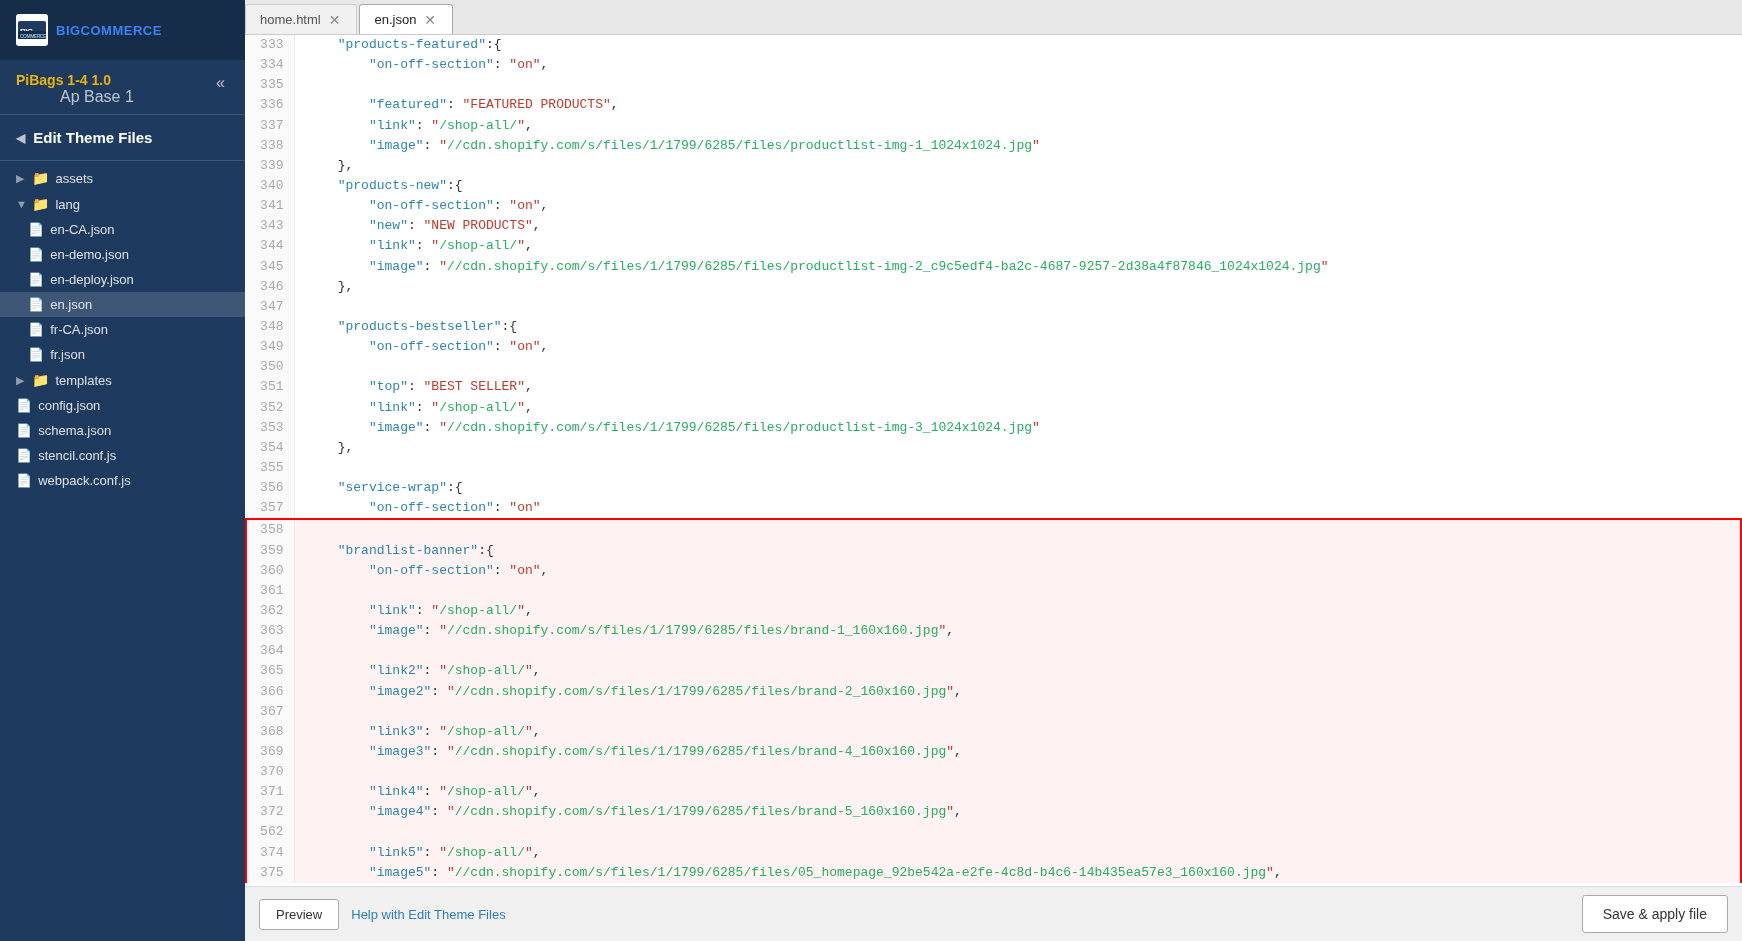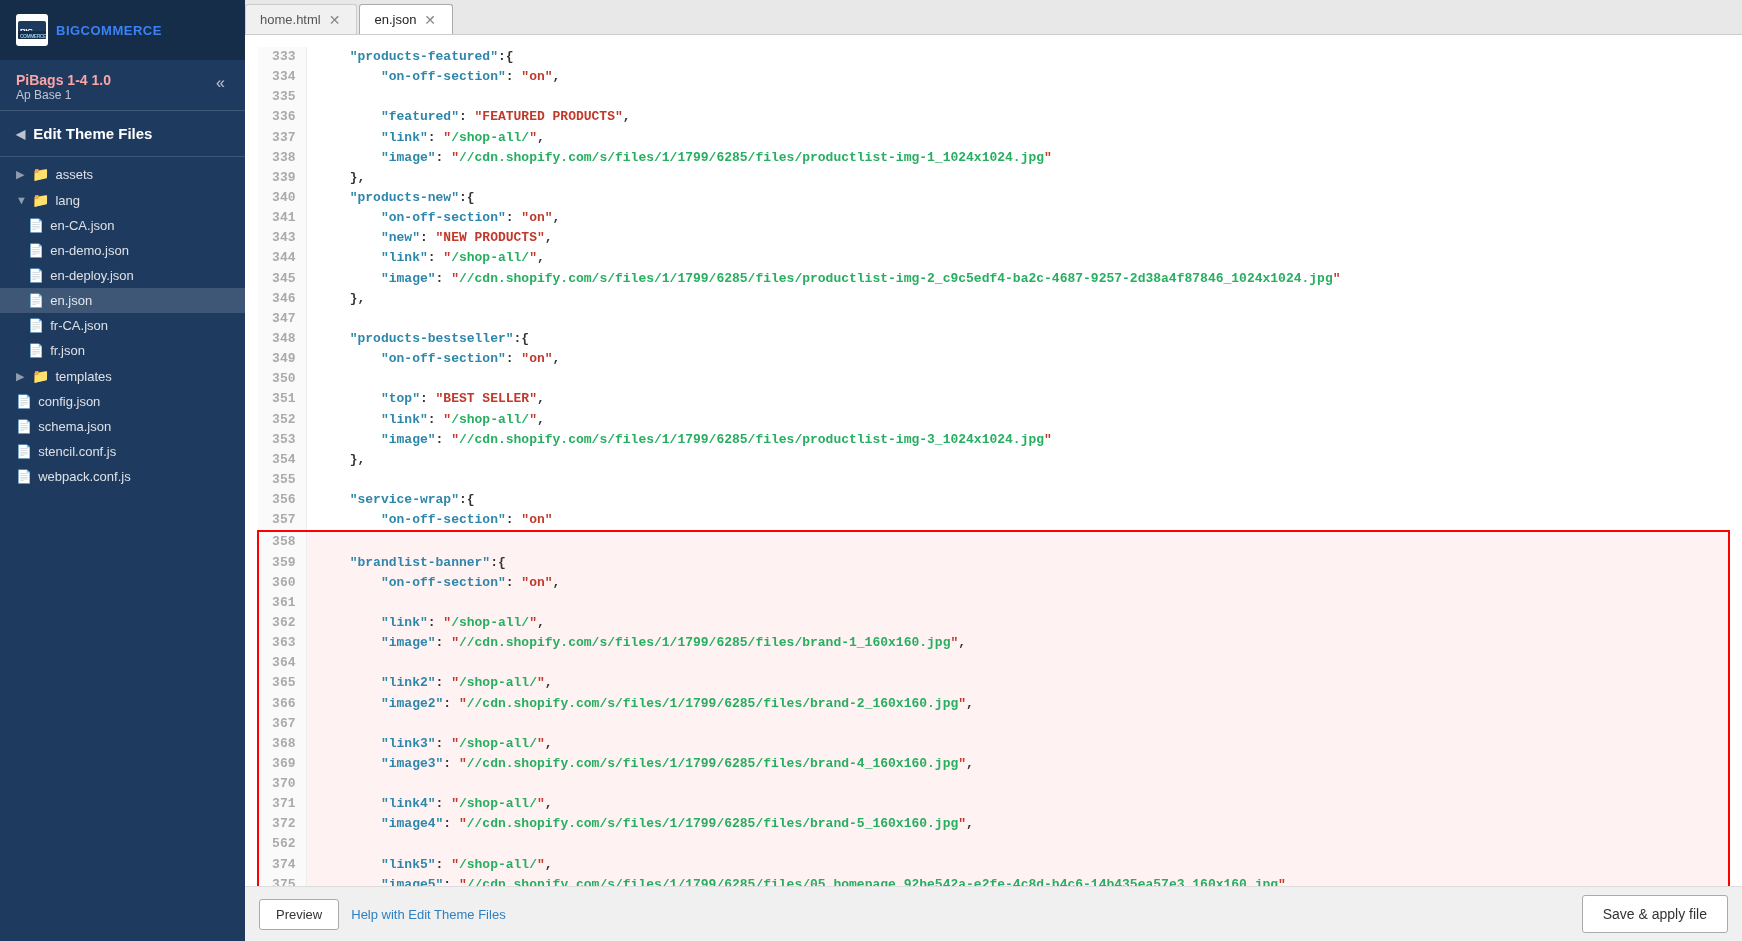--- a/index.html
+++ b/index.html
@@ -53,28 +53,29 @@
 
     #store-info {
       padding: 12px 16px 8px;
       border-bottom: 1px solid rgba(255,255,255,0.15);
       display: flex;
       justify-content: space-between;
       align-items: flex-start;
     }
 
     .store-name {
-      color: #fca5a5;
+      color: #eab308;
       font-size: 14px;
       font-weight: 600;
     }
 
     .store-sub {
       color: rgba(255,255,255,0.7);
-      font-size: 12px;
+      font-size: 16px;
+      margin-left: 44px;
     }
 
     .collapse-btn {
       color: rgba(255,255,255,0.7);
       cursor: pointer;
       font-size: 16px;
       padding: 2px 4px;
     }
 
     #edit-theme-section {
@@ -170,23 +171,22 @@
       cursor: pointer;
       line-height: 1;
       padding: 0 2px;
     }
 
     
     #editor-area {
       flex: 1;
       overflow: auto;
       background: #fff;
-      padding: 12px;
+      padding: 0;
       position: relative;
-      font-weight: bold;
     }
 
     .code-table {
       border-collapse: collapse;
       width: 100%;
       font-family: 'Courier New', Courier, monospace;
       font-size: 13px;
       line-height: 1.55;
     }
 

